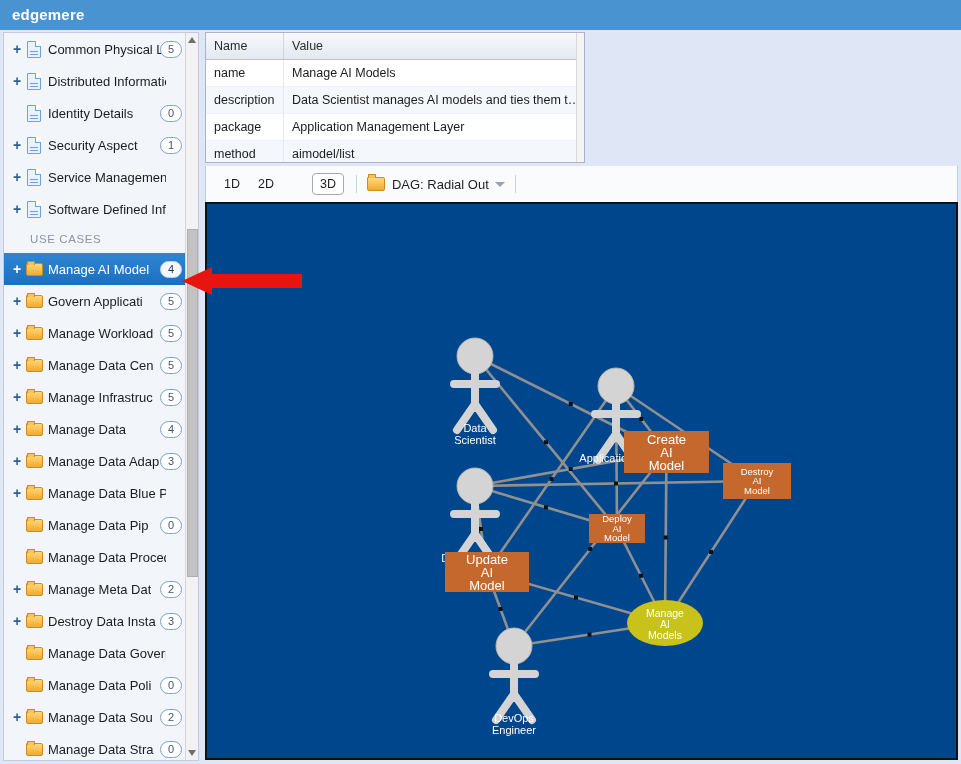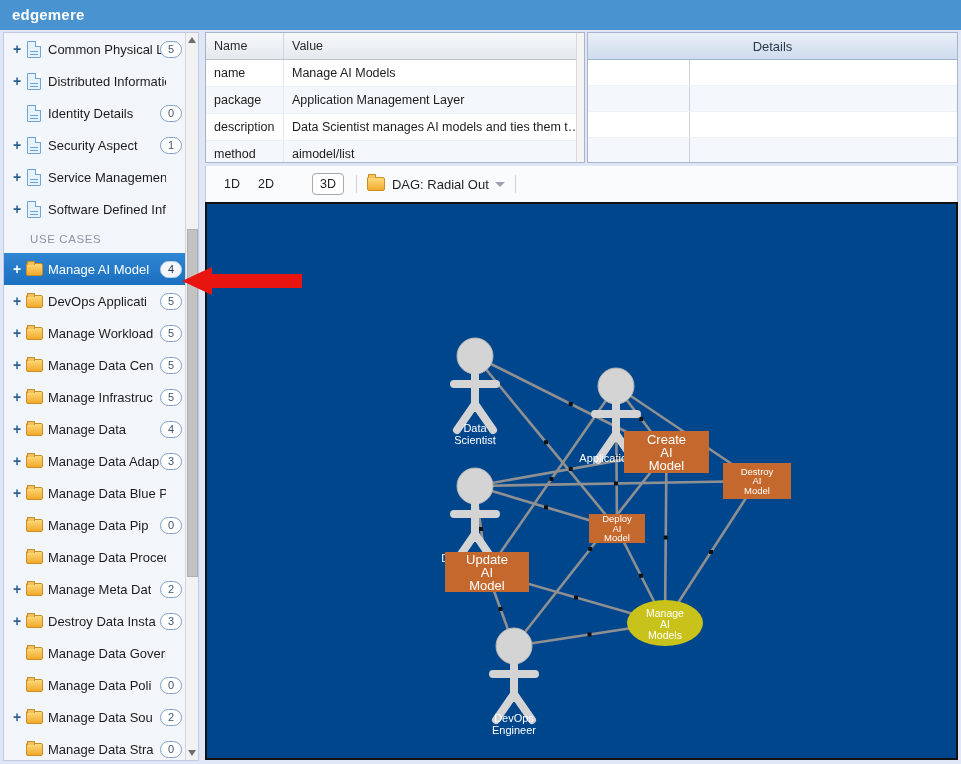--- a/index.html
+++ b/index.html
@@ -392,21 +392,21 @@
             <span class="fol-ico"></span>
           </div>
           <div class="tree-label">Manage AI Model</div>
           <div class="count-badge">4</div>
         </div>
         <div class="tree-row">
           <div class="expander">+</div>
           <div class="node-icon">
             <span class="fol-ico"></span>
           </div>
-          <div class="tree-label">DevOps Applicati</div>
+          <div class="tree-label">Govern Applicati</div>
           <div class="count-badge">5</div>
         </div>
         <div class="tree-row">
           <div class="expander">+</div>
           <div class="node-icon">
             <span class="fol-ico"></span>
           </div>
           <div class="tree-label">Manage Workload</div>
           <div class="count-badge">5</div>
         </div>
@@ -528,56 +528,35 @@
     <div class="grid-head">
       <div class="gh c1">Name</div>
       <div class="gh c2">Value</div>
     </div>
     <div id="propgrid-rows">
         <div class="grid-row">
           <div class="gc c1">name</div>
           <div class="gc c2">Manage AI Models</div>
         </div>
         <div class="grid-row">
+          <div class="gc c1">description</div>
+          <div class="gc c2">Data Scientist manages AI models and ties them t…</div>
+        </div>
+        <div class="grid-row">
           <div class="gc c1">package</div>
           <div class="gc c2">Application Management Layer</div>
-        </div>
-        <div class="grid-row">
-          <div class="gc c1">description</div>
-          <div class="gc c2">Data Scientist manages AI models and ties them t…</div>
         </div>
         <div class="grid-row">
           <div class="gc c1">method</div>
           <div class="gc c2">aimodel/list</div>
         </div>
       </div>
     <div id="propgrid-vscroll"></div>
   </div>
 
-  <div id="details">
-    <div class="d-head">Details</div>
-    <div id="details-rows">
-        <div class="d-row">
-          <div class="dc1"></div>
-          <div class="dc2"></div>
-        </div>
-        <div class="d-row">
-          <div class="dc1"></div>
-          <div class="dc2"></div>
-        </div>
-        <div class="d-row">
-          <div class="dc1"></div>
-          <div class="dc2"></div>
-        </div>
-        <div class="d-row">
-          <div class="dc1"></div>
-          <div class="dc2"></div>
-        </div>
-      </div>
-  </div>
 
   <div id="gtoolbar">
     <div id="dim-buttons" style="display: flex; align-items: center;">
         <div class="dim-btn">1D</div>
         <div class="dim-btn">2D</div>
         <div class="dim-btn active">3D</div>
       </div>
     <div class="tb-sep"></div>
     <div id="layout-drop">
       <span class="fol-ico2"></span>

